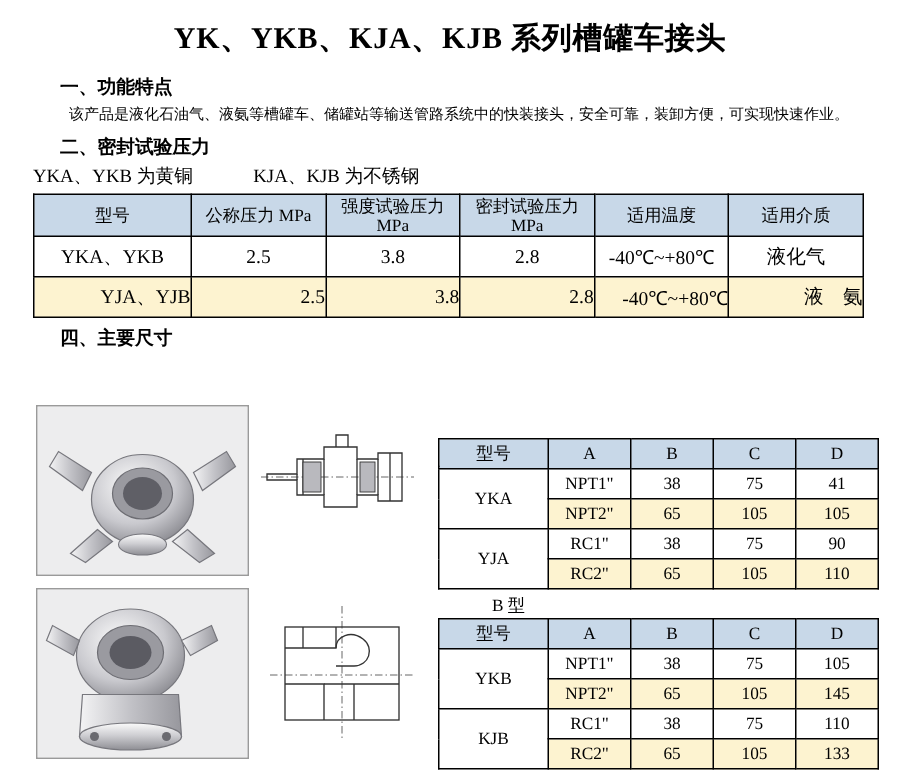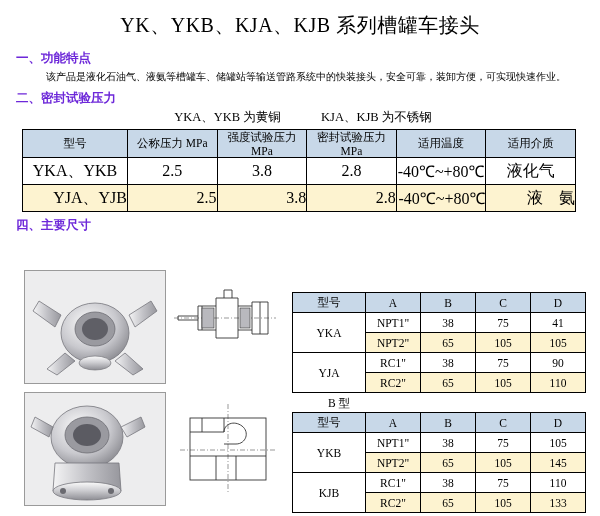--- a/index.html
+++ b/index.html
@@ -9,59 +9,58 @@
     font-family:"Liberation Serif", serif;
     color:#000;
     position:relative;
     overflow:hidden;
   }
   .page{position:relative;width:600px;height:516px;}
 
   .title{
     text-align:center;
     font-size:20px;
-    font-weight:normal;
+    font-weight:bold;
     letter-spacing:0.5px;
     padding-top:12px;
     padding-bottom:6px;
     font-family:"Liberation Serif", serif;
   }
 
   .sec-head{
-    color:#6d28d9;
+    color:#000000;
     font-weight:bold;
     font-size:12.5px;
-    margin:5px 0 2px 16px;
+    margin:5px 0 2px 40px;
   }
   .para{
     font-size:10px;
     margin:0 18px 0 22px;
     line-height:16px;
     text-align:justify;
   }
   .para.indent{text-indent:24px;}
   .mat-line{
     font-size:12.5px;
     margin:0 16px 0 22px;
     line-height:16px;
-    text-align:center;
   }
   .mat-line .gap{display:inline-block;width:34px;}
 
   
   table{border-collapse:collapse;}
   .perf{
     margin:4px 0 0 22px;
     width:554px;
     table-layout:fixed;
   }
   .perf td{
     border:1px solid #000;
     text-align:center;
-    font-size:16px;
+    font-size:13px;
     height:26px;
     padding:0;
   }
   .perf tr.head td{
     background:#c8d8e8;
     font-weight:normal;
     font-size:11.5px;
   }
   .perf tr.row1 td{background:#ffffff;}
   .perf tr.row2 td{background:#fdf3d0;text-align:right;}

